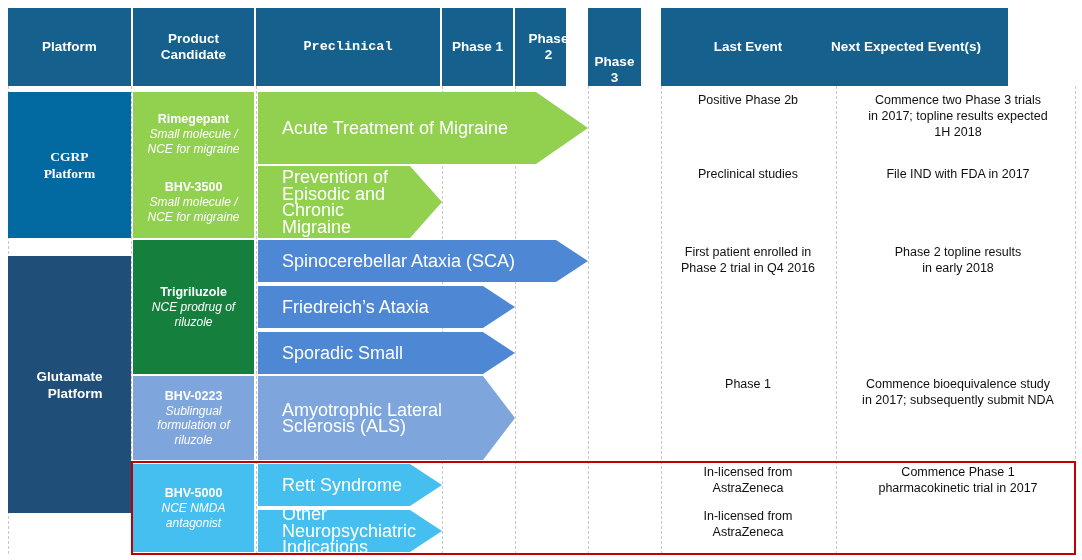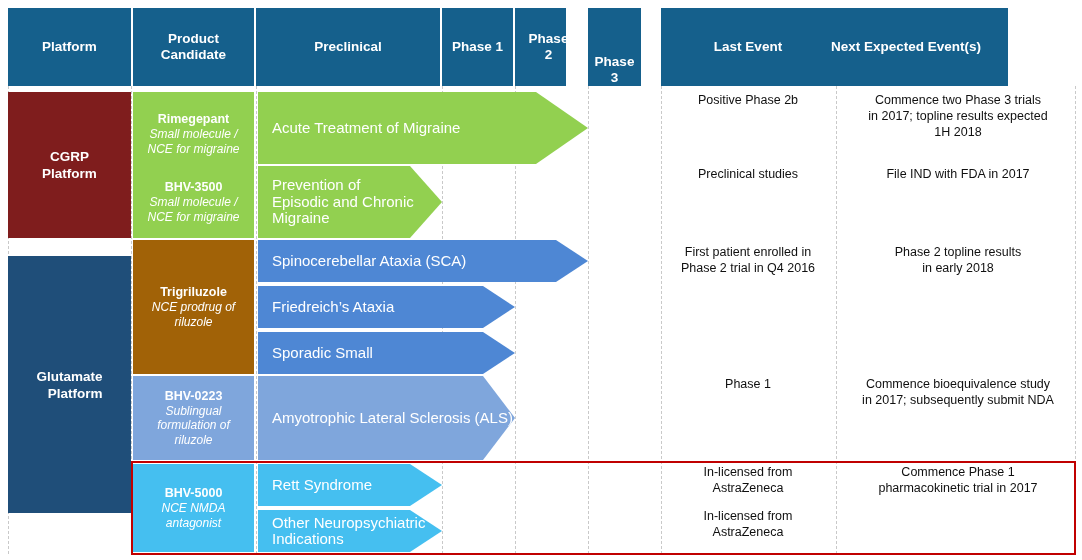--- a/index.html
+++ b/index.html
@@ -49,54 +49,54 @@
     width: 123px;
     color: #ffffff;
     font-weight: bold;
     font-size: 13.5px;
     line-height: 17px;
     display: flex;
     align-items: center;
     justify-content: center;
     text-align: center;
   }
-  .platform-cgrp { background: #7f1d1d; }
+  .platform-cgrp { background: #0369a1; font-family: Liberation Serif, serif; }
   .platform-glut { background: #1F4E79; }
 
   
   .candidate {
     position: absolute;
     left: 133px;
     width: 121px;
     color: #ffffff;
     display: flex;
     flex-direction: column;
     align-items: center;
     justify-content: center;
     text-align: center;
     padding: 0 3px;
   }
   .cand-name { font-weight: bold; font-size: 12.5px; line-height: 15px; }
   .cand-sub  { font-style: italic; font-size: 12px; line-height: 14.5px; }
 
   .c-green  { background: #92D050; }
-  .c-blue1  { background: #a16207; }
+  .c-blue1  { background: #15803d; }
   .c-blue2  { background: #7FA6DC; }
   .c-blue3  { background: #45BFF0; }
 
   
   .arrow {
     position: absolute;
     left: 258px;
     color: #ffffff;
-    font-size: 15px;
+    font-size: 18px;
     line-height: 16.5px;
     display: flex;
     align-items: center;
-    padding-left: 14px;
+    padding-left: 24px;
   }
   .a-green { background: #92D050; }
   .a-blue1 { background: #4E87D4; }
   .a-blue2 { background: #7FA6DC; }
   .a-blue3 { background: #45BFF0; }
 
   
   .event {
     position: absolute;
     color: #101010;
@@ -124,21 +124,21 @@
 
 <div id="pipeline">
 
   <div class="hdr-cell" style="left:8px;   width:123px;">
       <span>Platform</span>
     </div>
   <div class="hdr-cell" style="left:133px; width:121px;">
       <span style="white-space:pre-line">Product
 Candidate</span>
     </div>
-  <div class="hdr-cell" style="left:256px; width:184px;">
+  <div class="hdr-cell" style="left:256px; width:184px;font-family:Liberation Mono, monospace;">
       <span>Preclinical</span>
     </div>
   <div class="hdr-cell" style="left:442px; width:71px;">
       <span>Phase 1</span>
     </div>
   <div class="hdr-cell" style="left:515px; width:51px;padding-left:20px;">
       <span>Phase 2</span>
     </div>
   <div class="hdr-cell" style="left:588px; width:53px;align-items:flex-end;">
       <span>Phase 3</span>

